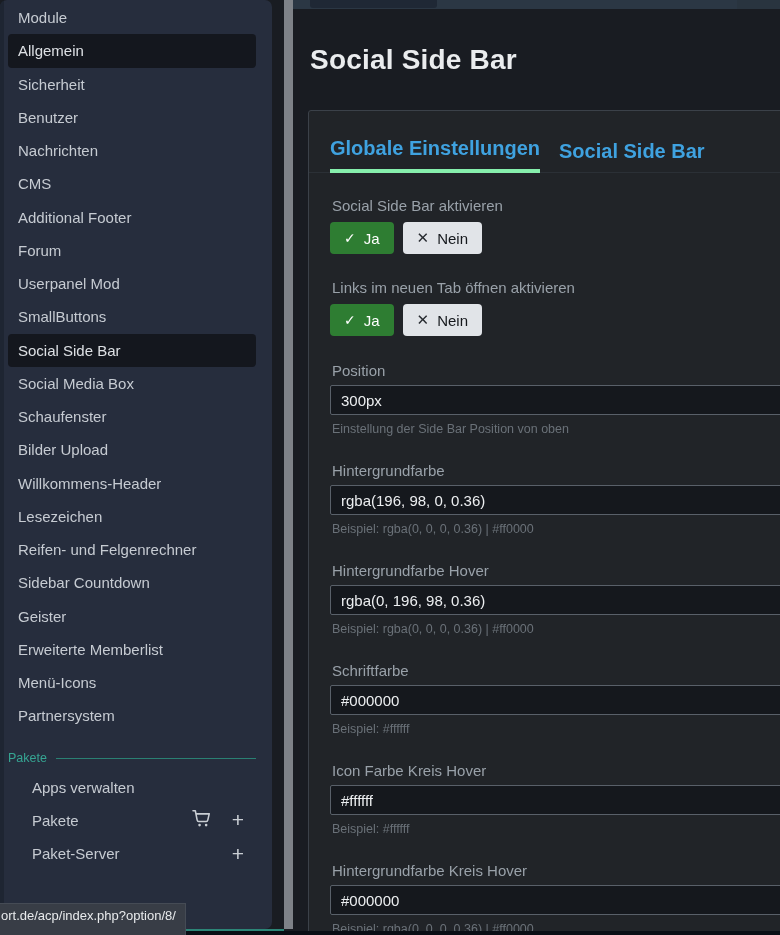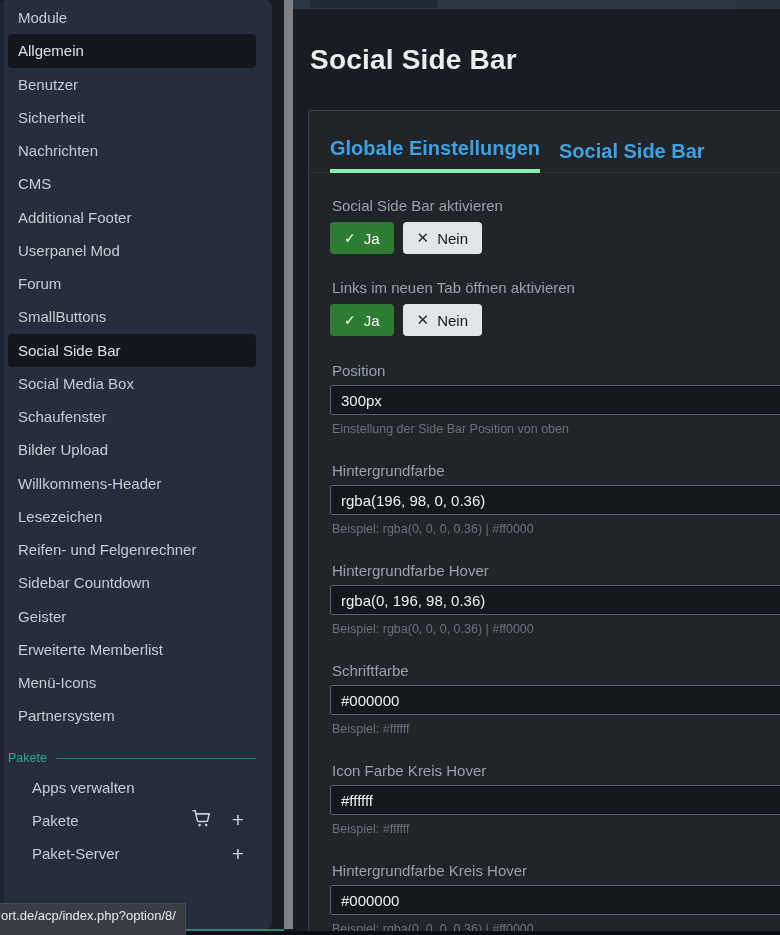--- a/index.html
+++ b/index.html
@@ -125,39 +125,39 @@
 
 <aside class="sidebar">
   <ul class="nav" id="nav-main">
       <li>
         <span class="nav-label">Module</span>
       </li>
       <li class="selected">
         <span class="nav-label">Allgemein</span>
       </li>
       <li>
+        <span class="nav-label">Sicherheit</span>
+      </li>
+      <li>
         <span class="nav-label">Benutzer</span>
       </li>
       <li>
-        <span class="nav-label">Sicherheit</span>
-      </li>
-      <li>
         <span class="nav-label">Nachrichten</span>
       </li>
       <li>
         <span class="nav-label">CMS</span>
       </li>
       <li>
         <span class="nav-label">Additional Footer</span>
       </li>
       <li>
+        <span class="nav-label">Forum</span>
+      </li>
+      <li>
         <span class="nav-label">Userpanel Mod</span>
-      </li>
-      <li>
-        <span class="nav-label">Forum</span>
       </li>
       <li>
         <span class="nav-label">SmallButtons</span>
       </li>
       <li class="selected">
         <span class="nav-label">Social Side Bar</span>
       </li>
       <li>
         <span class="nav-label">Social Media Box</span>
       </li>

